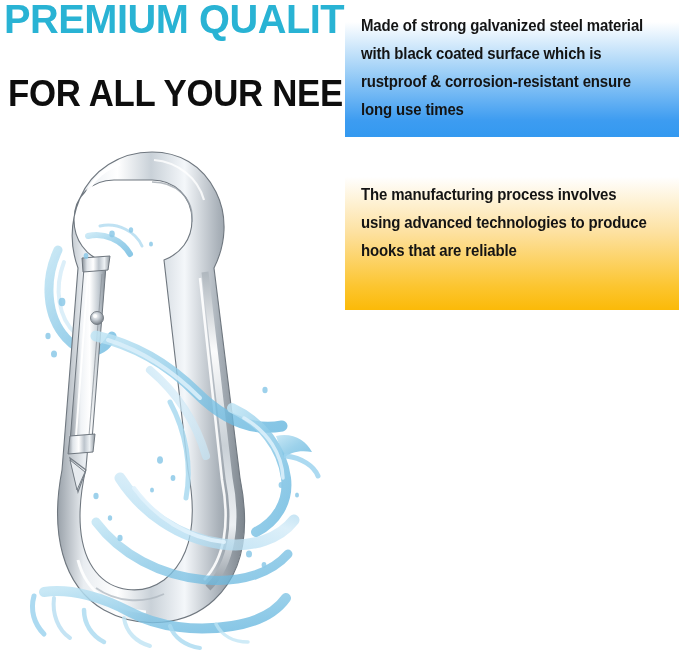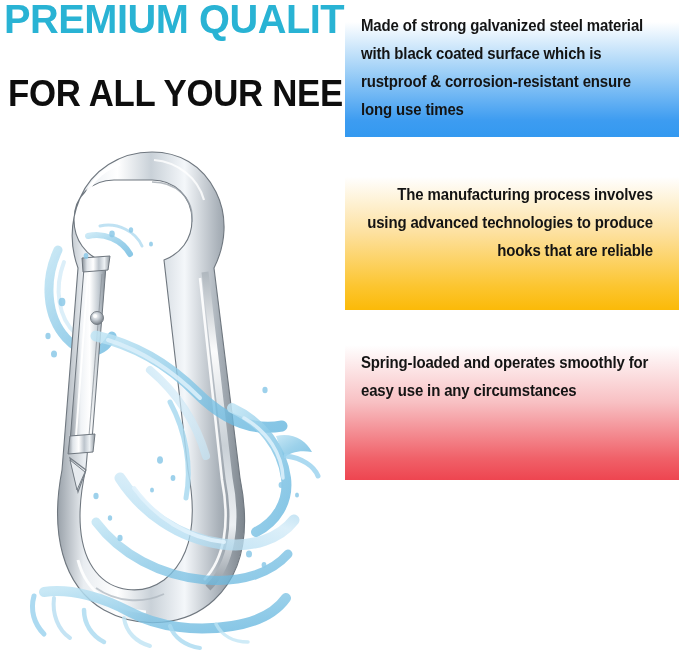--- a/index.html
+++ b/index.html
@@ -107,21 +107,20 @@
   #panel-1 {
     top: 0px;
     height: 137px;
     background: linear-gradient(to bottom, #ffffff 0%, #ffffff 16%, #9fd0f7 52%, #3d9cf1 88%, #3399f0 100%);
   }
   #panel-1 .panel-text { padding-top: 0px; }
   #panel-2 {
     top: 155px;
     height: 155px;
     background: linear-gradient(to bottom, #ffffff 0%, #ffffff 14%, #fde1a0 50%, #fcc52f 85%, #fbba08 100%);
-    text-align: right;
   }
   #panel-2 .panel-text { padding-top: 14px; }
   #panel-3 {
     top: 325px;
     height: 155px;
     background: linear-gradient(to bottom, #ffffff 0%, #ffffff 13%, #f8c0c3 50%, #f06169 86%, #ee4550 100%);
   }
   #panel-3 .panel-text { padding-top: 12px; }
   #panel-4 {
     top: 495px;
@@ -312,19 +311,16 @@
   <div class="right-col">
 
     <div class="feature-panel" id="panel-1">
       <span class="panel-text">Made of strong galvanized steel material with black coated surface which is rustproof &amp; corrosion-resistant ensure long use times</span>
     </div>
 
     <div class="feature-panel" id="panel-2">
       <span class="panel-text">The manufacturing process involves using advanced technologies to produce hooks that are reliable</span>
     </div>
 
-    <div class="feature-panel" id="panel-3">
-      <span class="panel-text">Spring-loaded and operates smoothly for easy use in any circumstances</span>
-    </div>
 
 
   </div>
 </div>
 
 </body></html>

